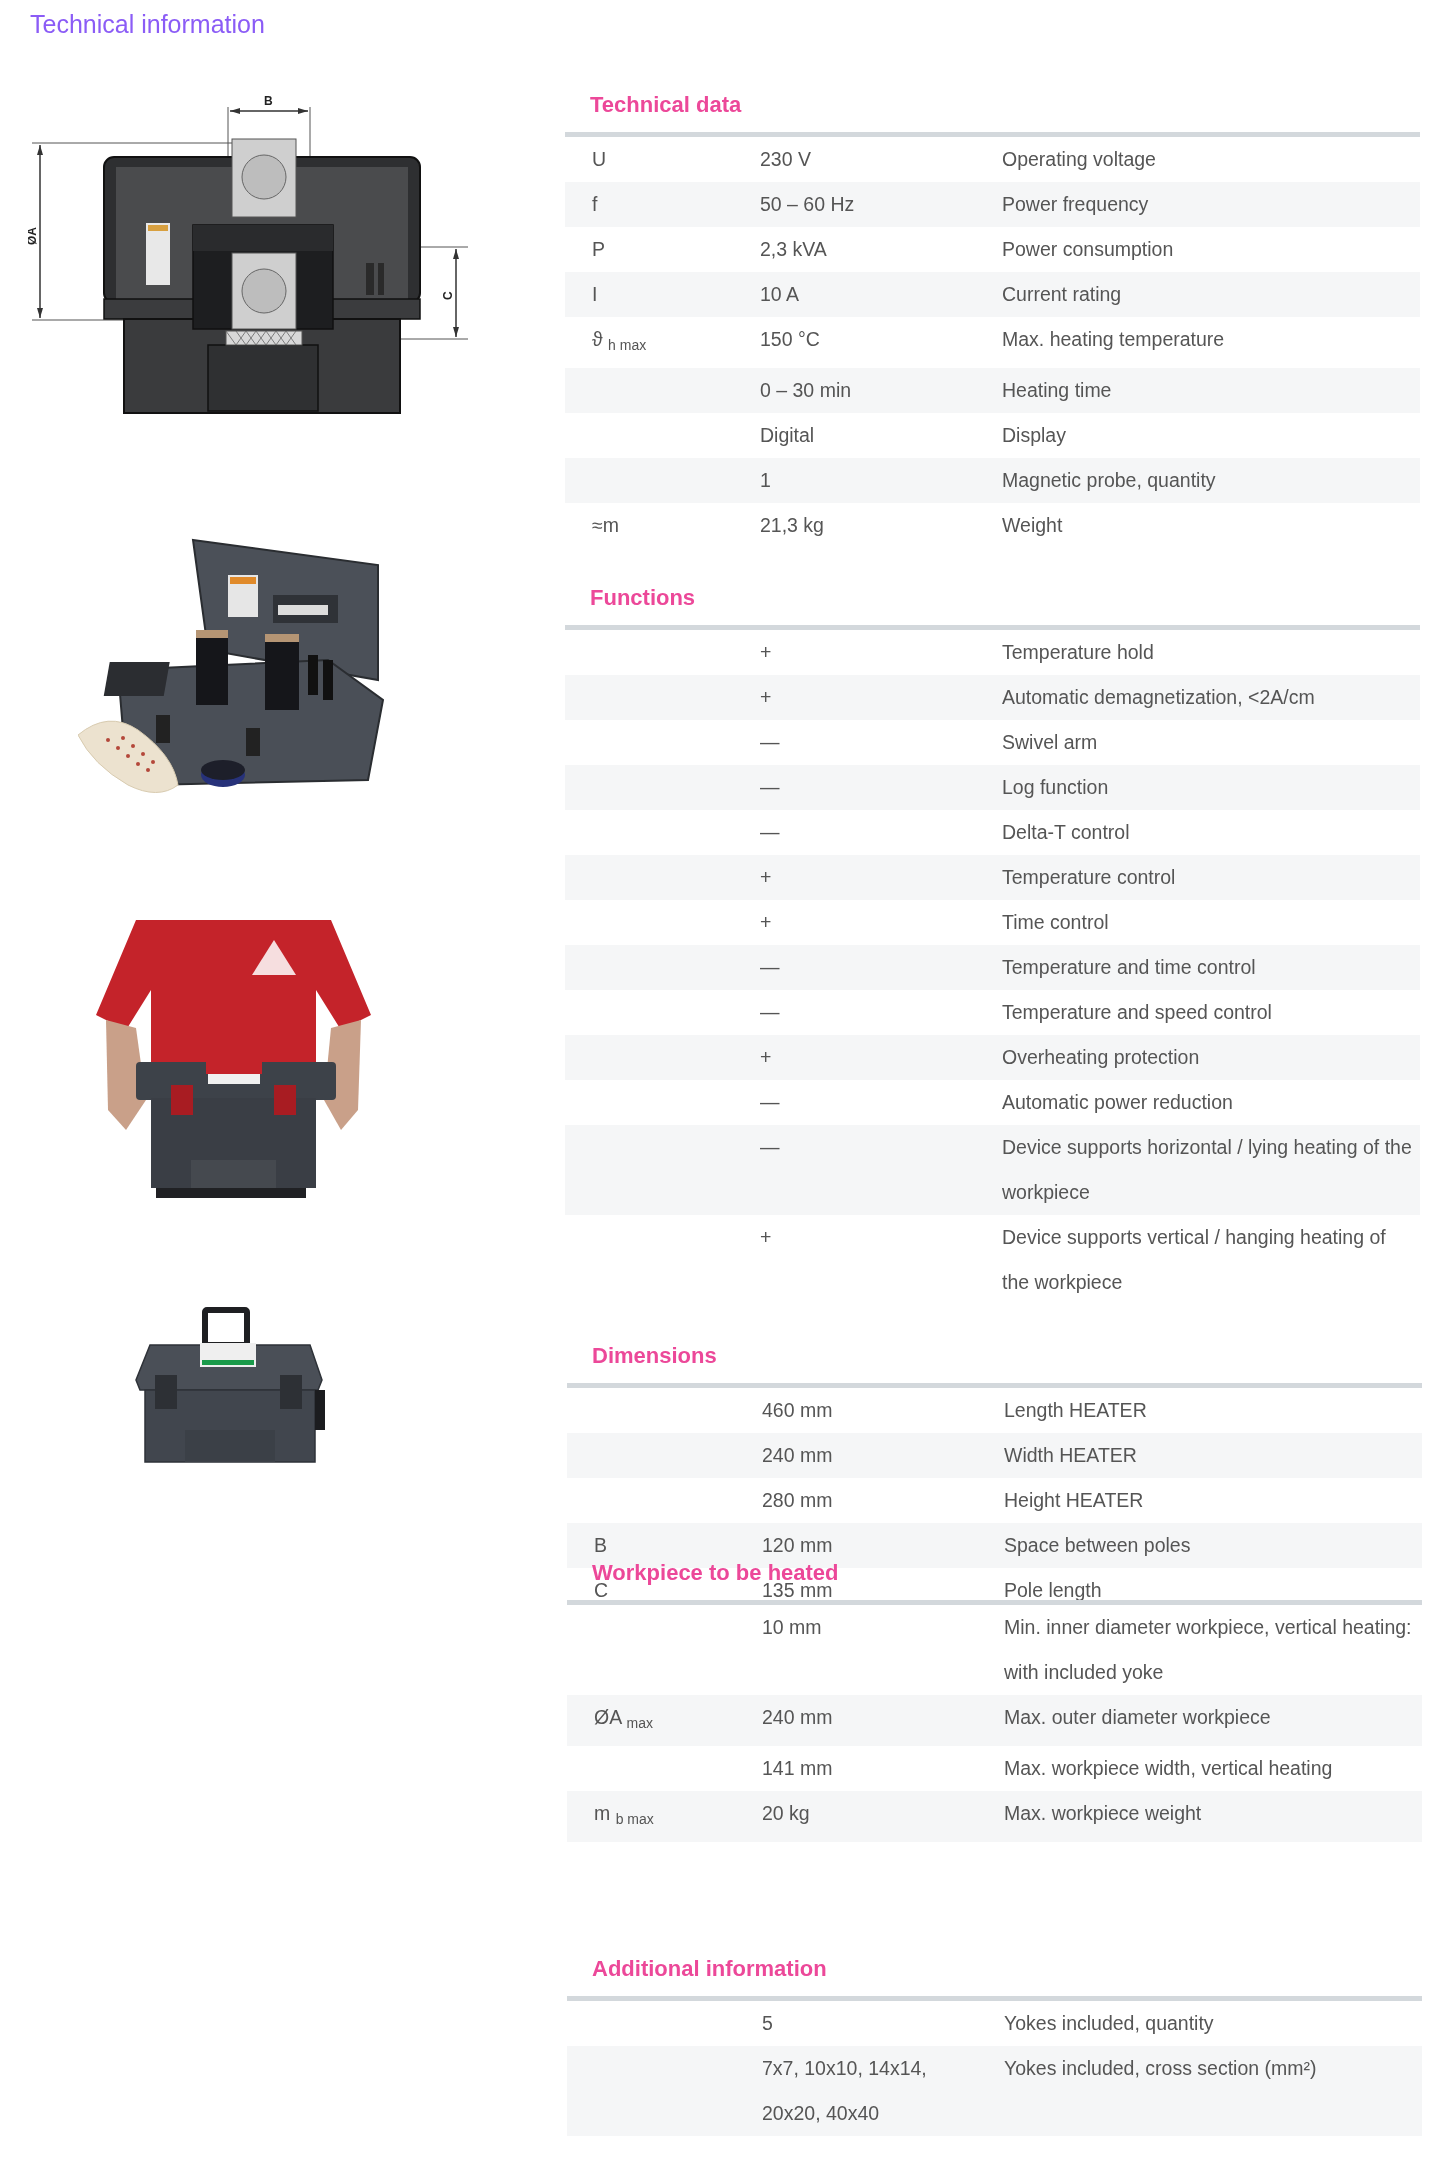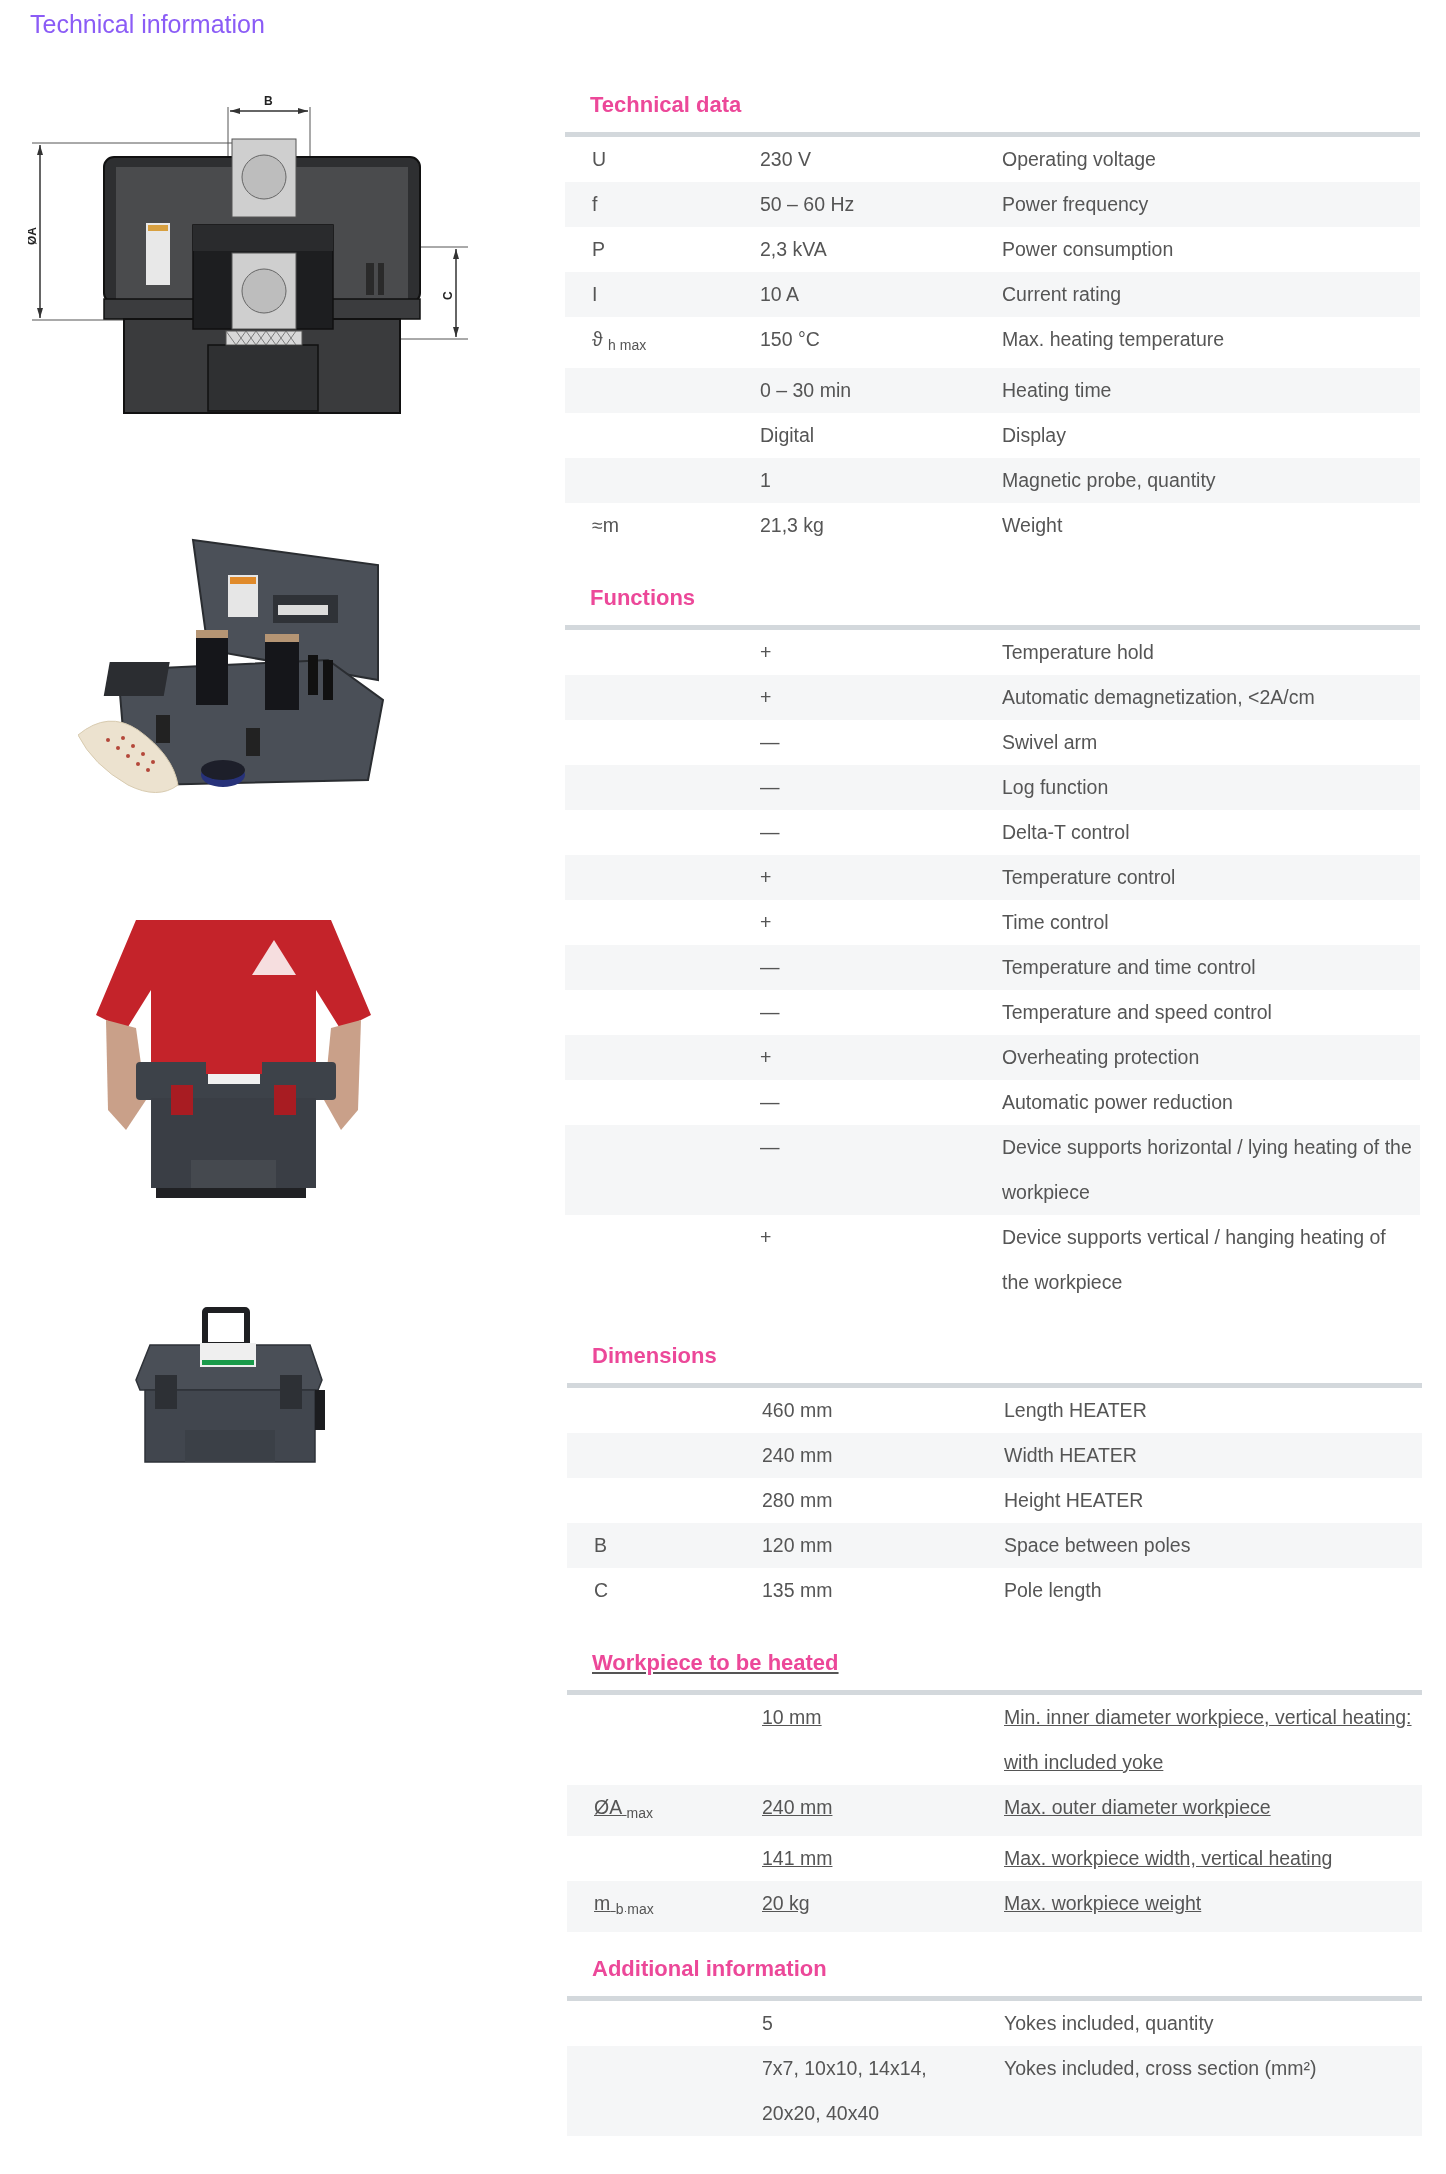--- a/index.html
+++ b/index.html
@@ -295,21 +295,21 @@
         <span class="cell c3">Space between poles</span>
       </div>
     <div class="row">
         <span class="cell c1"><span>C</span></span>
         <span class="cell c2">135  mm</span>
         <span class="cell c3">Pole length</span>
       </div>
   </div>
 </section>
 
-<section class="section shifted" style="top:1633px;text-decoration:underline;">
+<section class="section shifted" style="top:1543px;">
   <div class="section-title">Workpiece to be heated</div>
   <div class="section-rule"></div>
   <div class="rows">
     <div class="row">
         <span class="cell c1"><span></span></span>
         <span class="cell c2">10  mm</span>
         <span class="cell c3">Min. inner diameter workpiece, vertical heating: with included yoke</span>
       </div>
     <div class="row">
         <span class="cell c1"><span>ØA</span> <span class="sub">max</span></span>

